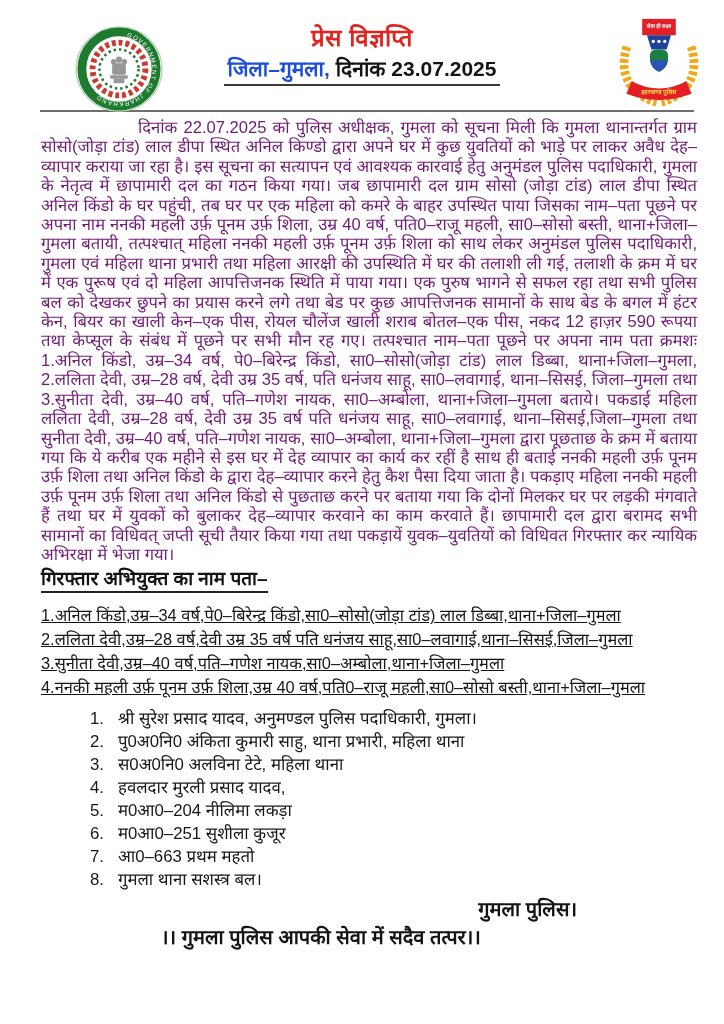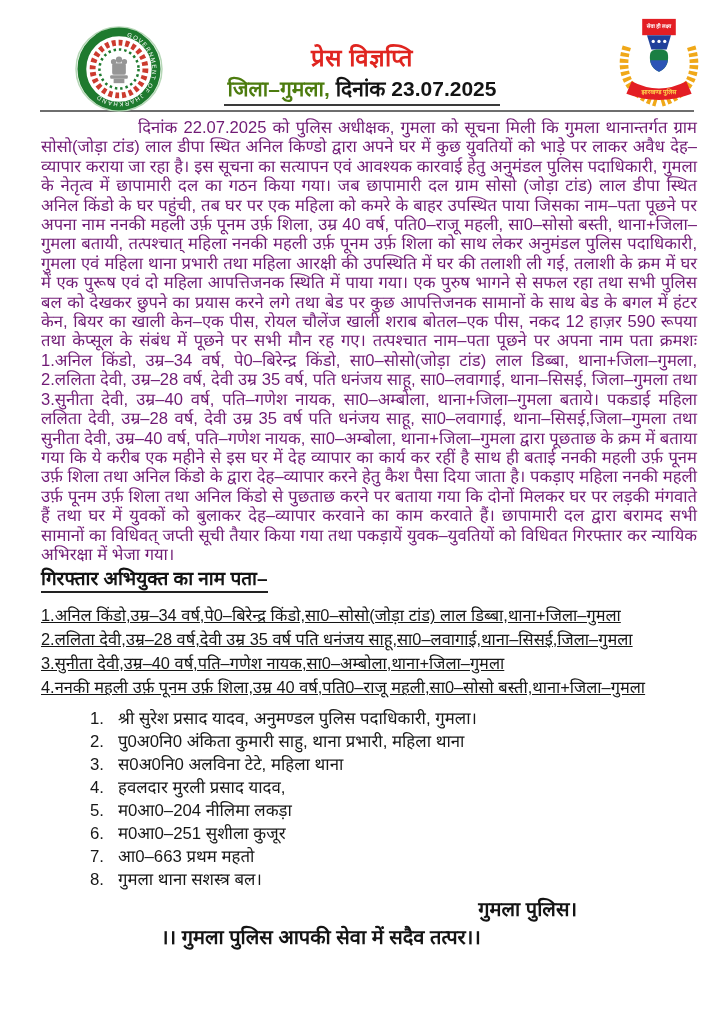--- a/index.html
+++ b/index.html
@@ -10,31 +10,31 @@
     background:#ffffff;
     font-family:"Liberation Sans","DejaVu Sans",sans-serif;
     color:#141414;
     overflow:hidden;
   }
   
   .header { position:relative; height:106px; }
   .logo-left  { position:absolute; left:74px;  top:26px; width:90px;  height:86px; }
   .logo-right { position:absolute; left:610px; top:16px; width:98px;  height:96px; }
   .logo-left svg, .logo-right svg { width:100%; height:100%; display:block; }
-  .header-center { text-align:center; padding-top:44px; }
+  .header-center { text-align:center; padding-top:24px; }
   .doc-title {
     font-size:24px; font-weight:700; color:#e02520; line-height:28px;
     letter-spacing:0.5px;
   }
   .doc-subtitle {
     display:inline-block; margin-top:4px;
     font-size:21px; font-weight:700; line-height:26px;
     border-bottom:2.5px solid #3a3a3a; padding:0 4px 2px 4px;
   }
-  .district { color:#4d7c0f; }
+  .district { color:#1d4ed8; }
   .date-label, .date-value { color:#141414; }
   .header-rule {
     border:none; border-top:2px solid #6e6e6e;
     margin:4px 30px 0 40px;
   }
   
   .main { padding:6px 27px 0 41px; }
   .body-para {
     margin:0; width:656px;
     font-size:16.6px; line-height:19.4px;

